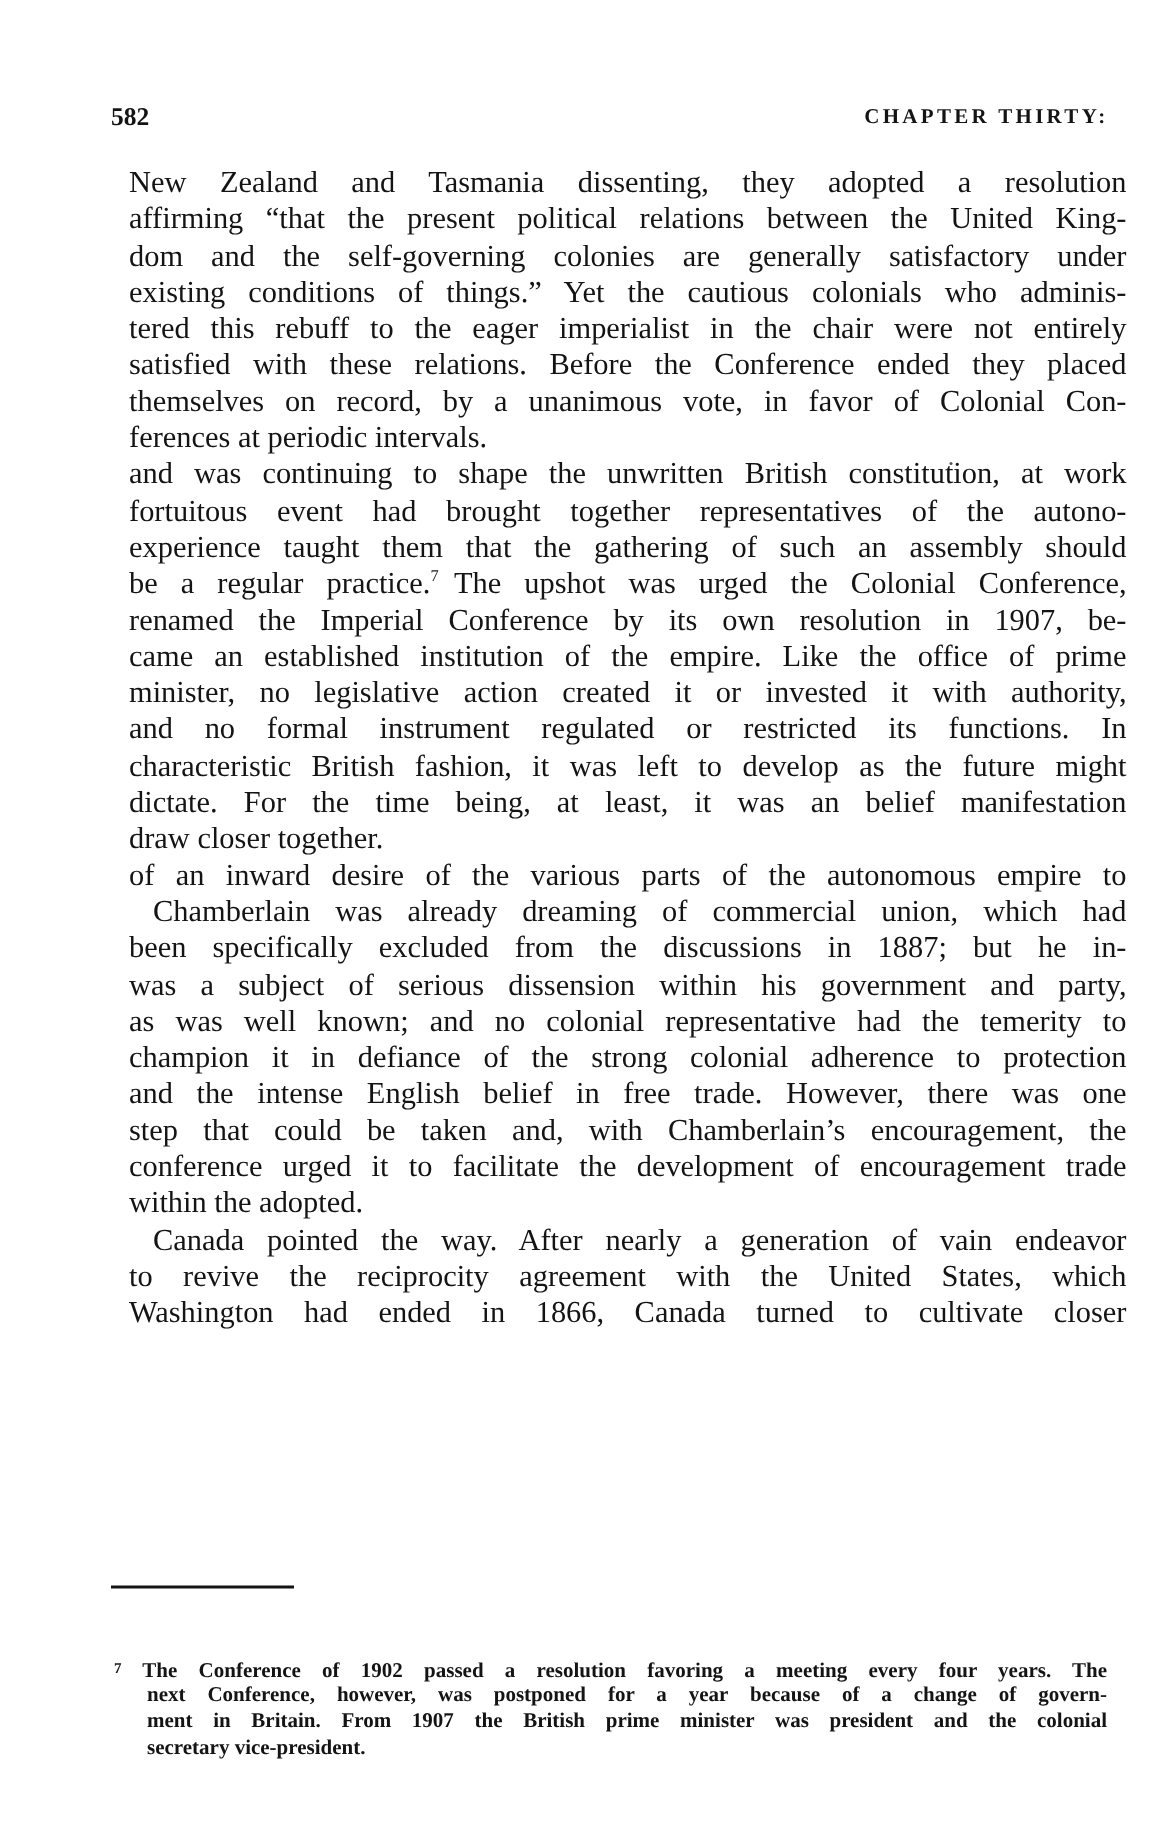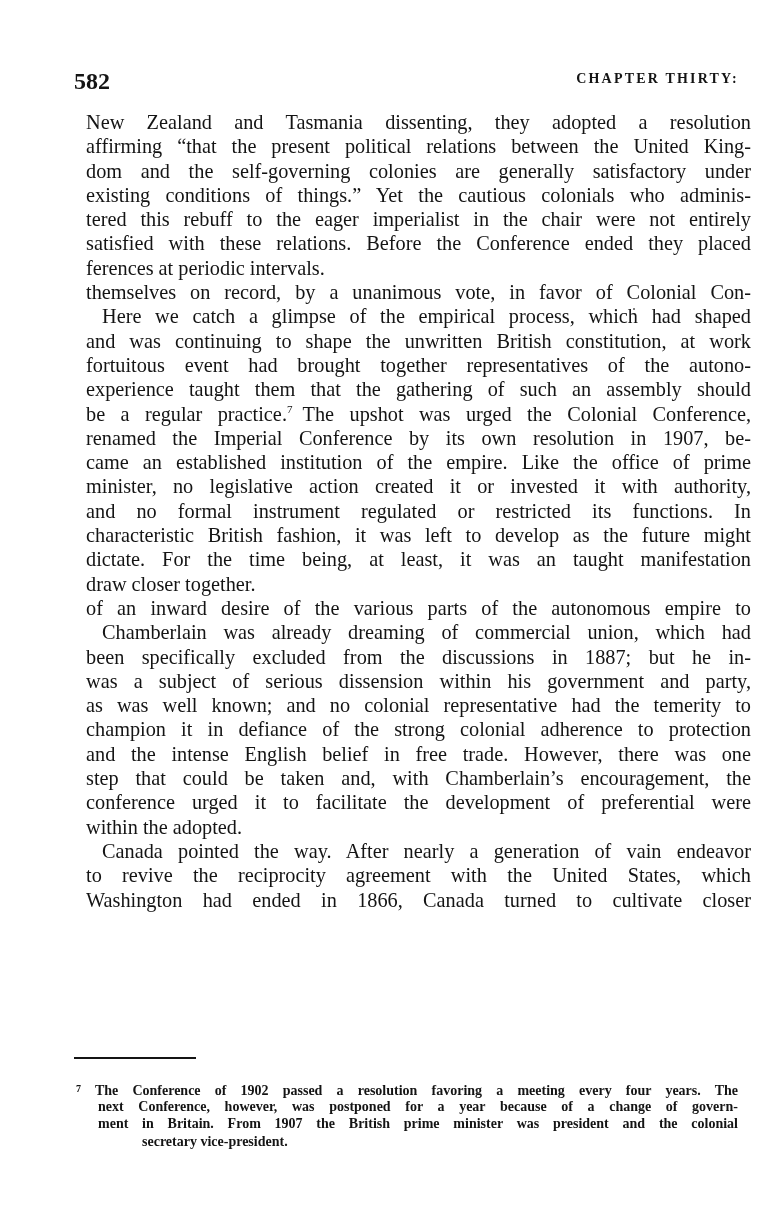--- a/index.html
+++ b/index.html
@@ -1,30 +1,30 @@
 <!DOCTYPE html>
 <html><head>
   <meta charset="utf-8">
   <style>
     html, body { margin: 0; padding: 0; background: #ffffff; }
     body { width: 784px; height: 1218px; position: relative; overflow: hidden; color: #141414; }
     .page { position: absolute; left: 0; top: 0; width: 784px; height: 1218px; }
     .running-head { position: absolute; left: 74px; top: 68px; width: 665px; height: 24px; }
-    .page-number { position: absolute; left: 0; top: 0; font-family: "Liberation Serif", serif; font-size: 24px; font-weight: bold; }
+    .page-number { position: absolute; left: 0; top: 0; font-family: "Liberation Serif", serif; font-size: 17px; font-weight: bold; }
     .chapter-label { position: absolute; right: 0; top: 3px; font-family: "Liberation Serif", serif; font-size: 14px; font-weight: bold; letter-spacing: 2.2px; }
     .body-text { position: absolute; left: 86px; top: 110px; width: 665px; font-family: "Liberation Serif", serif; font-size: 20.3px; }
     .line { height: 24.3px; line-height: 24.3px; white-space: nowrap; text-align: justify; text-align-last: justify; }
     .line.last { text-align-last: left; }
     .line.indent { padding-left: 16px; }
     .sup { font-size: 11px; vertical-align: 8px; line-height: 0; }
     .rule { position: absolute; left: 74px; top: 1057px; width: 122px; height: 1.5px; background: #141414; }
     .footnote { position: absolute; left: 98px; top: 1080px; width: 640px; font-family: "Liberation Serif", serif; font-size: 14px; font-weight: bold; }
     .fline { height: 17.6px; line-height: 17.6px; white-space: nowrap; text-align: justify; text-align-last: justify; }
-    .fline.first { margin-left: -22px; }
-    .fline.last { text-align-last: left; margin-left: 44px; }
+    .fline.first { margin-left: -22px; margin-top: 24px; }
+    .fline.last { text-align-last: left; }
     .fsup { font-size: 10px; vertical-align: 3px; }
     .speck { position: absolute; left: 633px; top: 308px; width: 2px; height: 2px; background: #555; border-radius: 50%; }
   </style>
 </head>
 <body>
 
 <div class="page">
 
   <div class="running-head">
     <span class="page-number">582</span>
@@ -33,49 +33,48 @@
 
   <div class="body-text">
 
     <div>
       <div class="line">New Zealand and Tasmania dissenting, they adopted a resolution</div>
       <div class="line">affirming “that the present political relations between the United King-</div>
       <div class="line">dom and the self-governing colonies are generally satisfactory under</div>
       <div class="line">existing conditions of things.”  Yet the cautious colonials who adminis-</div>
       <div class="line">tered this rebuff to the eager imperialist in the chair were not entirely</div>
       <div class="line">satisfied with these relations.  Before the Conference ended they placed</div>
+      <div class="line">themselves on record, by a unanimous vote, in favor of Colonial Con-</div>
       <div class="line last">ferences at periodic intervals.</div>
-      <div class="line">themselves on record, by a unanimous vote, in favor of Colonial Con-</div>
     </div>
 
     <div>
-      <div class="line indent">Here we catch a glimpse of the empirical process, which had shaped</div>
       <div class="line">and was continuing to shape the unwritten British constitution, at work</div>
       <div class="line">fortuitous event had brought together representatives of the autono-</div>
       <div class="line">experience taught them that the gathering of such an assembly should</div>
       <div class="line"><span>be a regular practice.</span><span class="sup">7</span> <span>The upshot was urged the Colonial Conference,</span></div>
       <div class="line">renamed the Imperial Conference by its own resolution in 1907, be-</div>
       <div class="line">came an established institution of the empire.  Like the office of prime</div>
       <div class="line">minister, no legislative action created it or invested it with authority,</div>
       <div class="line">and no formal instrument regulated or restricted its functions.  In</div>
       <div class="line">characteristic British fashion, it was left to develop as the future might</div>
-      <div class="line">dictate.  For the time being, at least, it was an taught manifestation</div>
+      <div class="line">dictate.  For the time being, at least, it was an belief manifestation</div>
       <div class="line last">draw closer together.</div>
       <div class="line">of an inward desire of the various parts of the autonomous empire to</div>
     </div>
 
     <div>
       <div class="line indent">Chamberlain was already dreaming of commercial union, which had</div>
       <div class="line">been specifically excluded from the discussions in 1887; but he in-</div>
       <div class="line">was a subject of serious dissension within his government and party,</div>
       <div class="line">as was well known; and no colonial representative had the temerity to</div>
       <div class="line">champion it in defiance of the strong colonial adherence to protection</div>
       <div class="line">and the intense English belief in free trade.  However, there was one</div>
       <div class="line">step that could be taken and, with Chamberlain’s encouragement, the</div>
-      <div class="line">conference urged it to facilitate the development of preferential were</div>
+      <div class="line">conference urged it to facilitate the development of encouragement trade</div>
       <div class="line last">within the adopted.</div>
     </div>
 
     <div>
       <div class="line indent">Canada pointed the way.  After nearly a generation of vain endeavor</div>
       <div class="line">to revive the reciprocity agreement with the United States, which</div>
       <div class="line">Washington had ended in 1866, Canada turned to cultivate closer</div>
     </div>
   </div>
 

